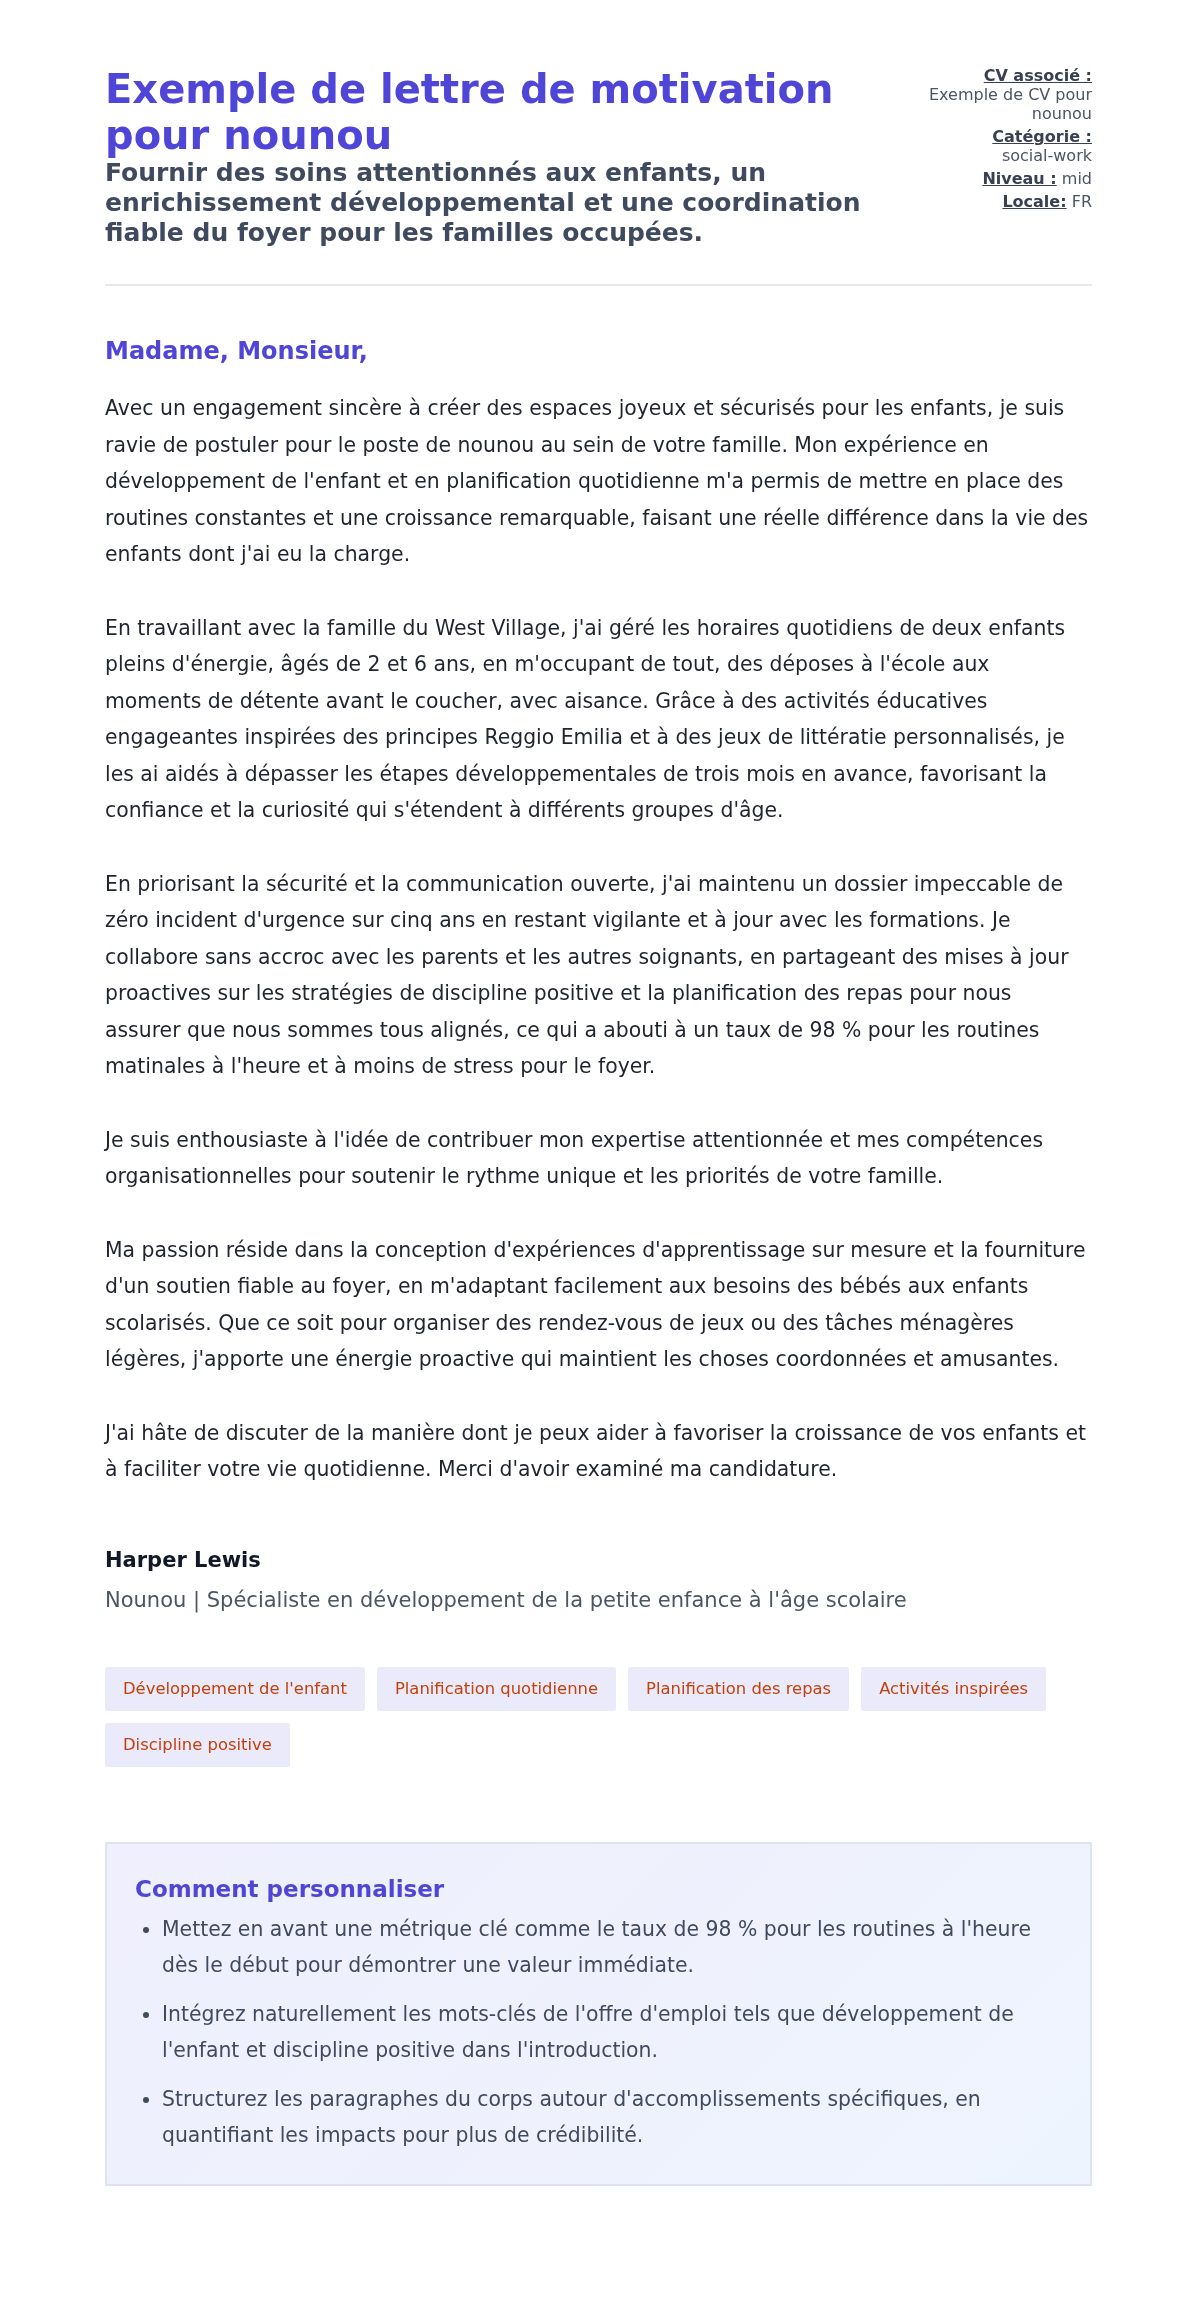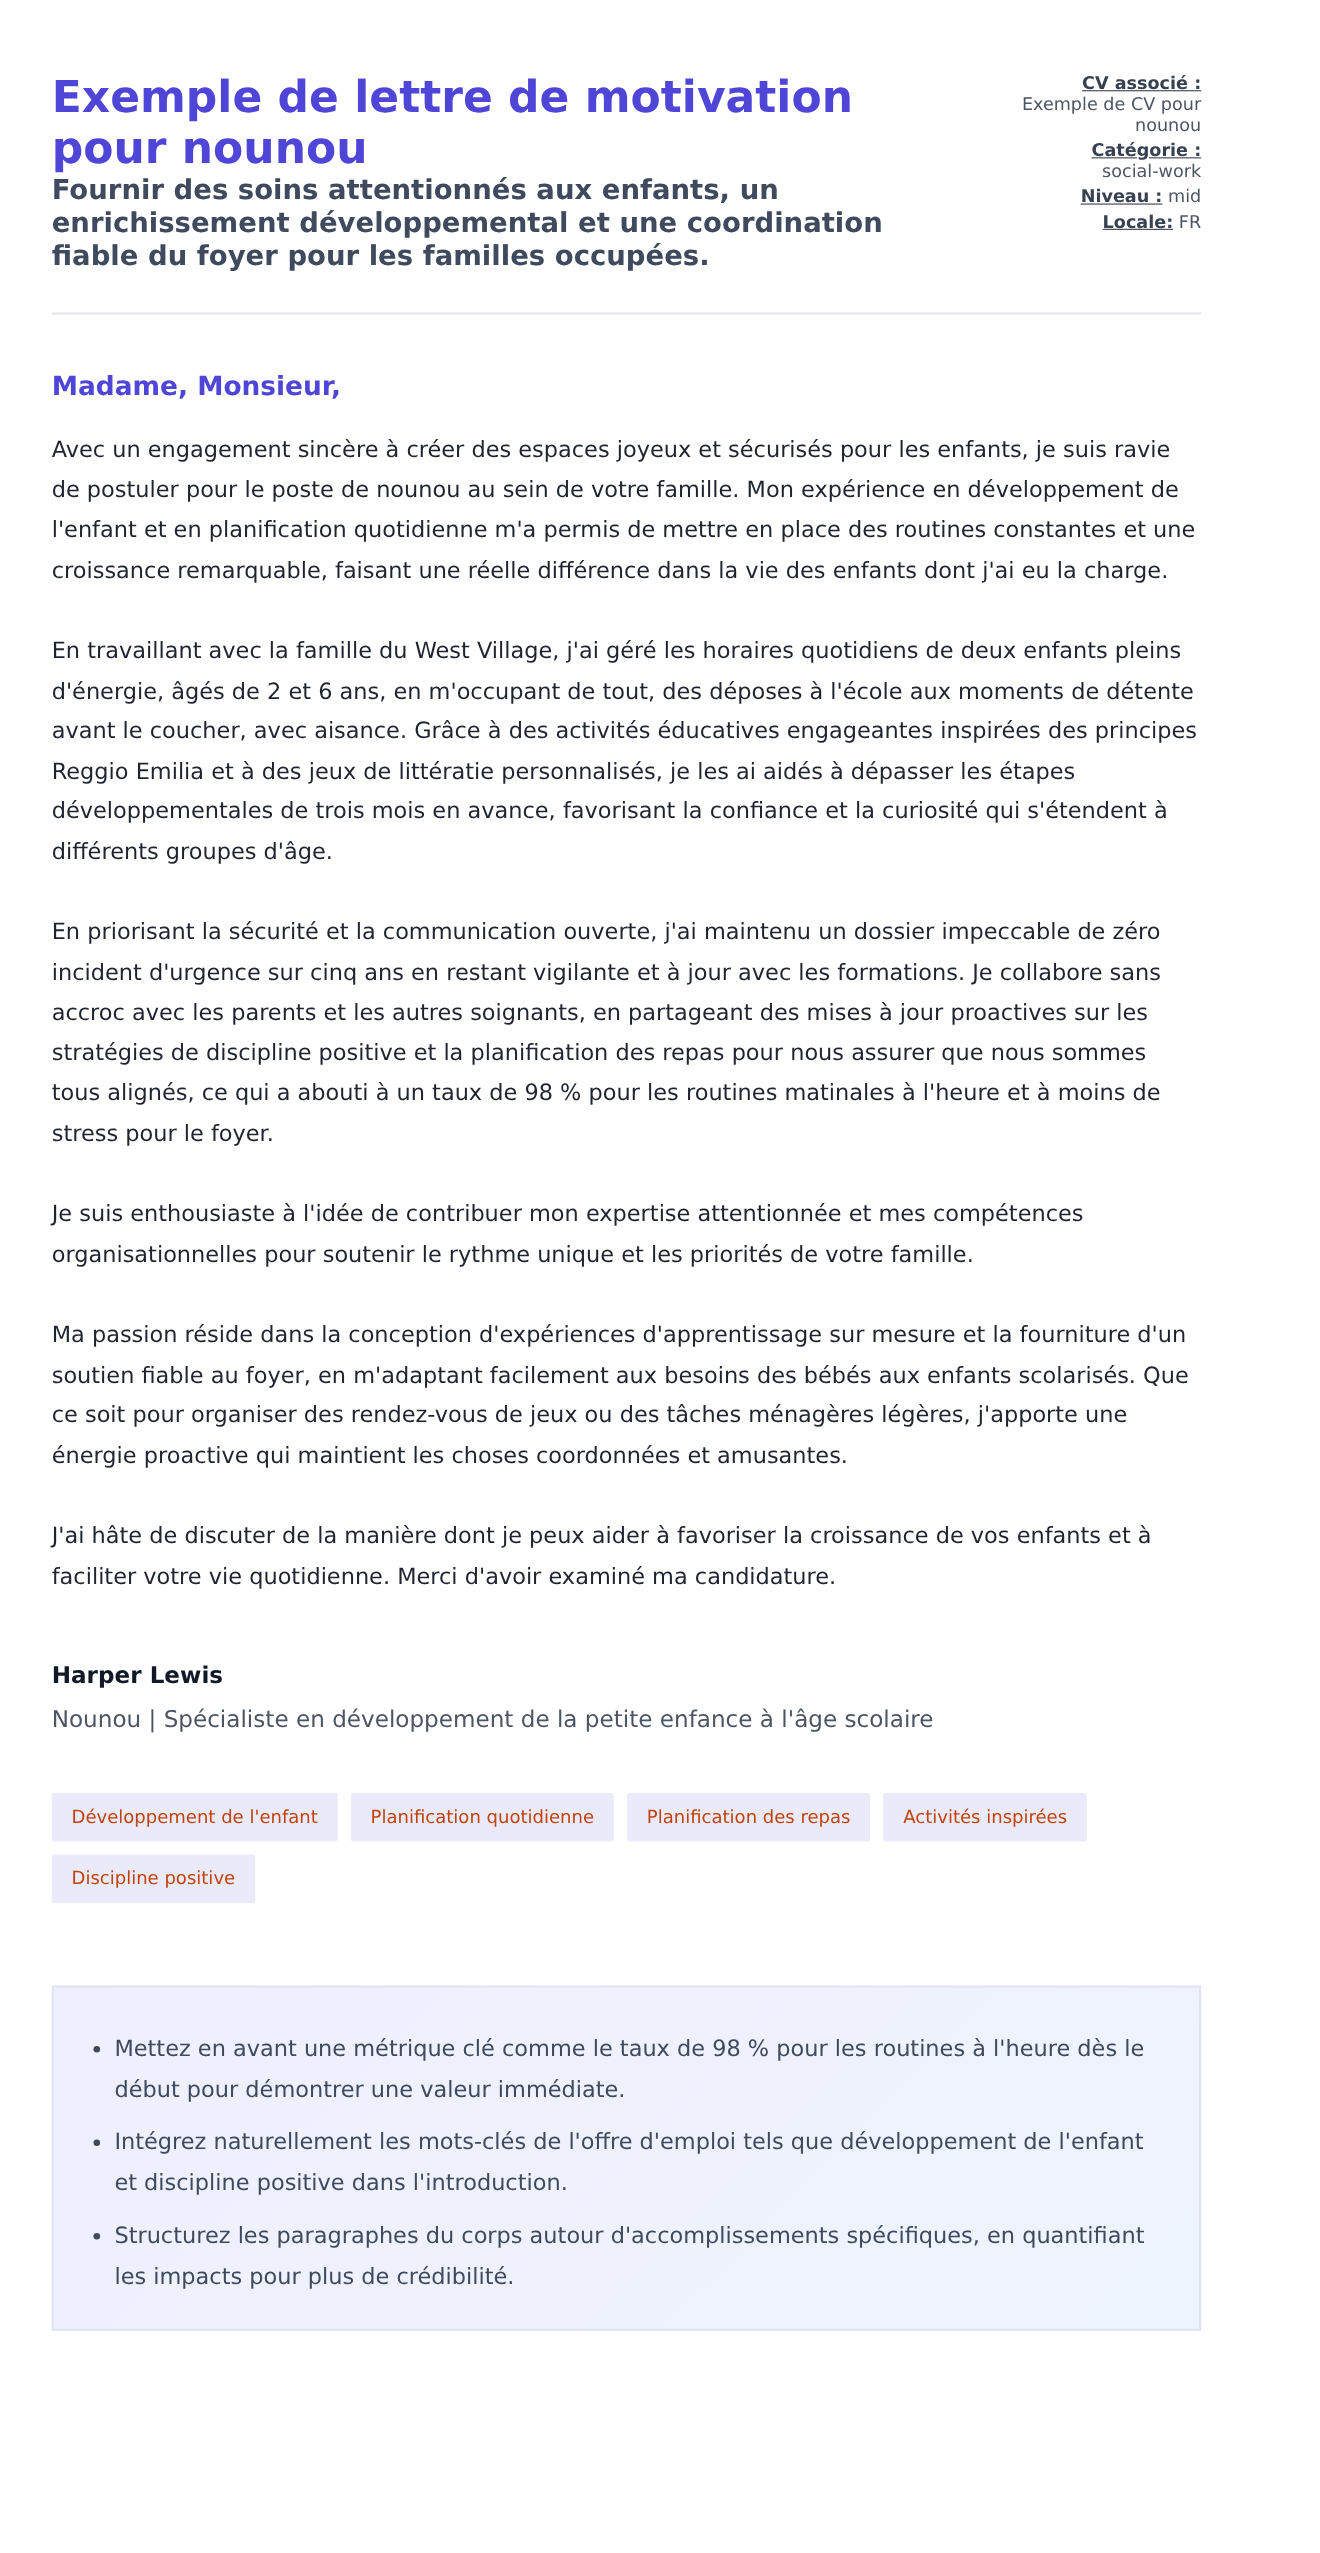--- a/index.html
+++ b/index.html
@@ -4,21 +4,21 @@
 <style>
   * { box-sizing: border-box; margin: 0; padding: 0; }
   html, body { background: #ffffff; }
   body {
     width: 1200px;
     font-family: "DejaVu Sans", sans-serif;
     color: #1f2430;
   }
   .page {
     width: 1200px;
-    padding: 66px 108px 60px 47px;
+    padding: 66px 108px 60px 105px;
   }
   .header {
     display: flex;
     justify-content: space-between;
     align-items: flex-start;
     padding-bottom: 36px;
     border-bottom: 2px solid #e5e7eb;
   }
   .header-left { width: 820px; }
   .title {
@@ -160,20 +160,21 @@
 
   <div class="tags">
     <span class="tag">Développement de l'enfant</span>
     <span class="tag">Planification quotidienne</span>
     <span class="tag">Planification des repas</span>
     <span class="tag">Activités inspirées</span>
     <span class="tag">Discipline positive</span>
   </div>
 
   <section class="tips">
+    <h3 class="tips-title">Comment personnaliser</h3>
     <ul>
       <li>Mettez en avant une métrique clé comme le taux de 98 % pour les routines à l'heure dès le début pour démontrer une valeur immédiate.</li>
       <li>Intégrez naturellement les mots-clés de l'offre d'emploi tels que développement de l'enfant et discipline positive dans l'introduction.</li>
       <li>Structurez les paragraphes du corps autour d'accomplissements spécifiques, en quantifiant les impacts pour plus de crédibilité.</li>
     </ul>
   </section>
 
 </div>
 
 </body></html>

